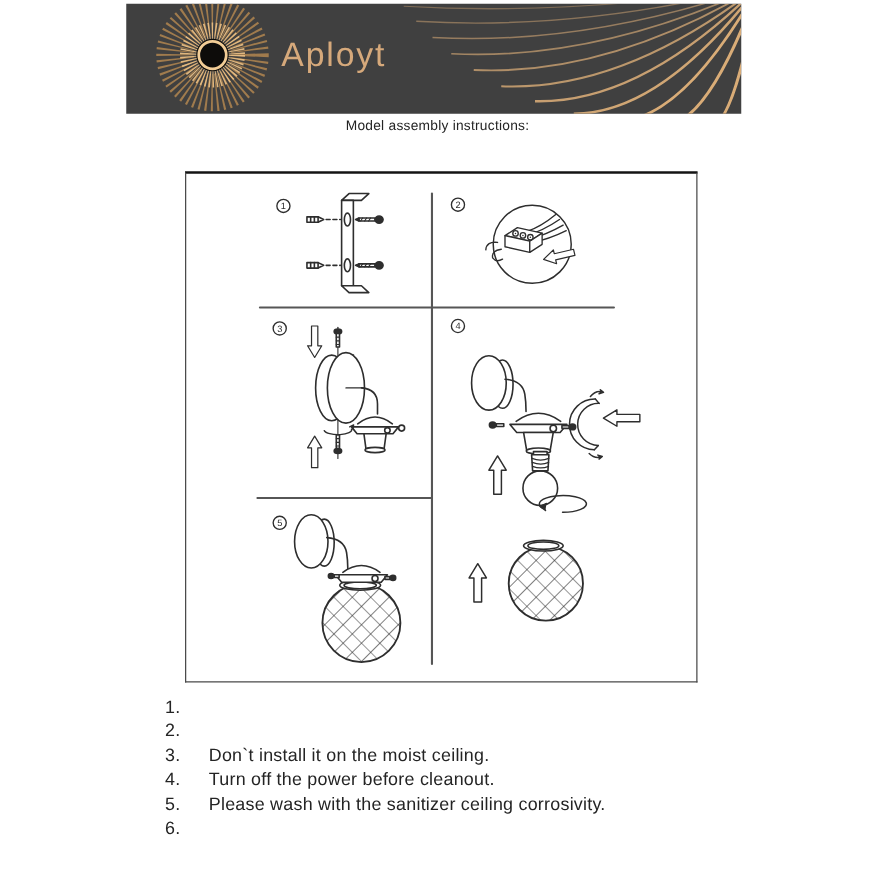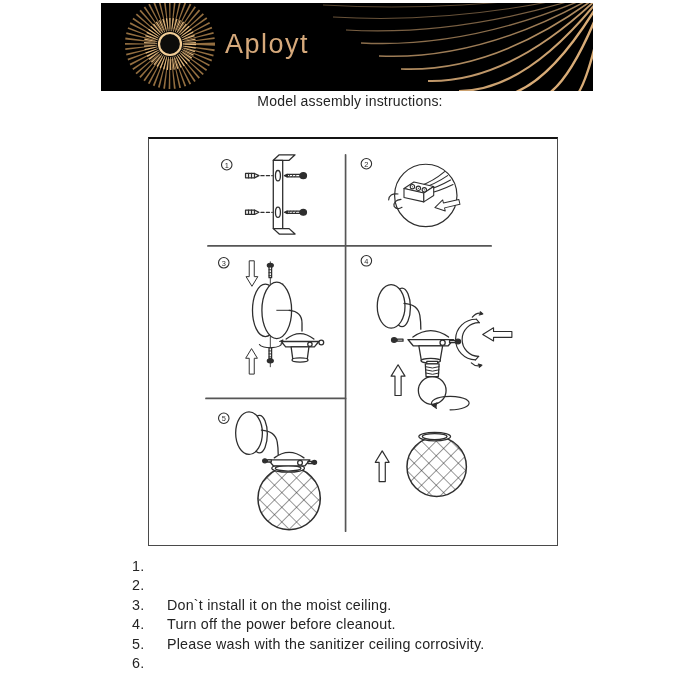--- a/index.html
+++ b/index.html
@@ -1,24 +1,24 @@
 <!DOCTYPE html>
 <html><head>
 <meta charset="utf-8">
 <style>
   html,body{margin:0;padding:0;background:#ffffff;}
   .page{position:relative;width:700px;height:700px;background:#fff;overflow:hidden;
         font-family:"Liberation Sans", sans-serif;color:#222;}
-  .banner{position:absolute;left:101px;top:3px;width:492px;height:88px;background:#000000;overflow:hidden;}
+  .banner{position:absolute;left:101px;top:3px;width:492px;height:88px;background:#404040;overflow:hidden;}
   .banner .sunburst{position:absolute;left:0;top:0;}
   .banner .brand{position:absolute;left:124px;top:26px;font-size:27px;font-weight:400;
         letter-spacing:1.5px;color:#d6a97b;}
   .banner .fan{position:absolute;right:0;top:0;}
   .titleblock{position:absolute;left:0;top:93px;width:700px;text-align:center;
-        font-size:14px;line-height:17.6px;font-weight:500;color:#242424;letter-spacing:.2px;}
+        font-size:11px;line-height:17.6px;font-weight:500;color:#242424;letter-spacing:.2px;}
   .diagram-box{position:absolute;left:148px;top:137px;width:408px;height:406px;
         border:1.8px solid #4a4a4a;border-top:2.2px solid #141414;}
   .diagram-box svg{position:absolute;left:0;top:0;}
   .instructions{position:absolute;left:132px;top:557px;width:470px;
         font-size:14.3px;line-height:19.4px;font-weight:500;color:#242424;letter-spacing:.2px;}
   .li{display:flex;}
   .li .n{flex:none;width:35px;}
 </style>
 </head>
 <body>

